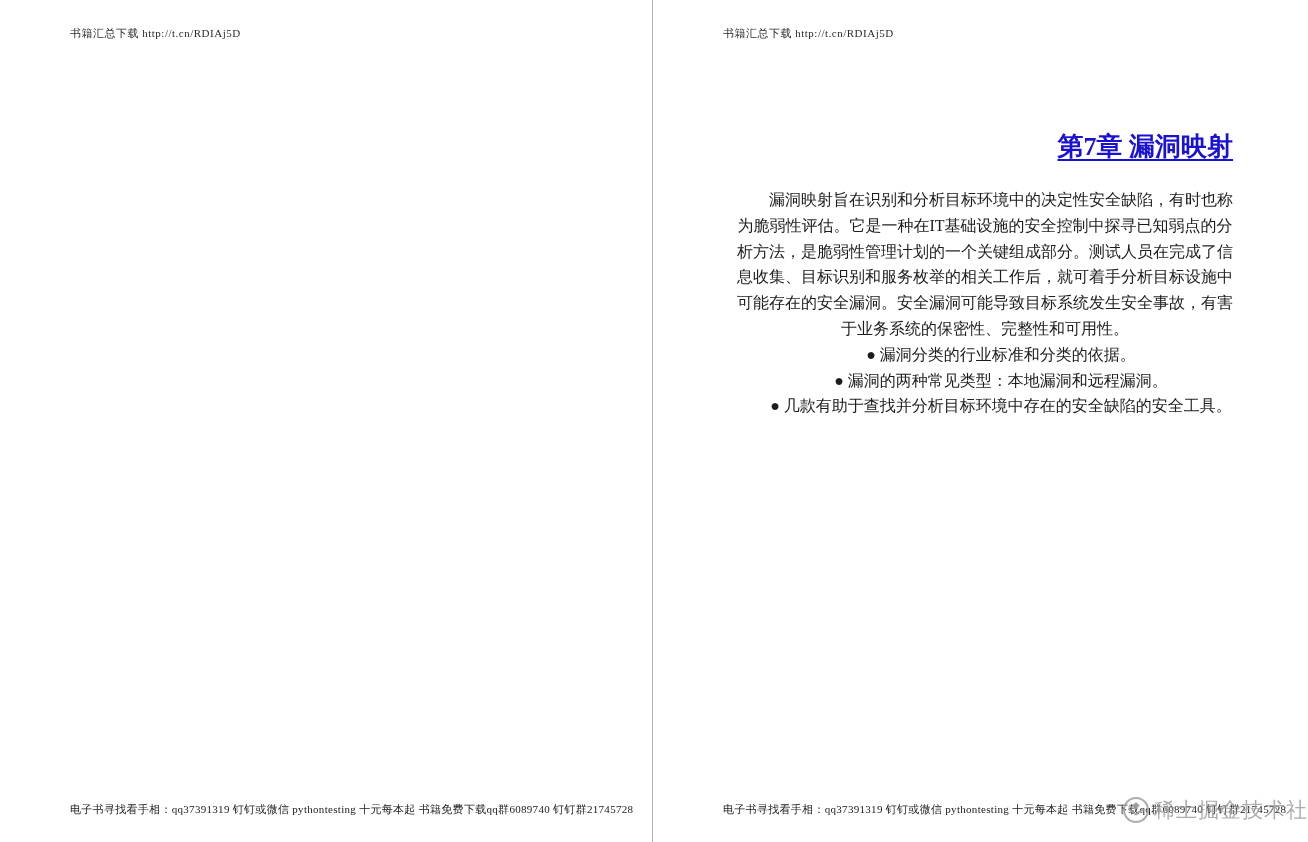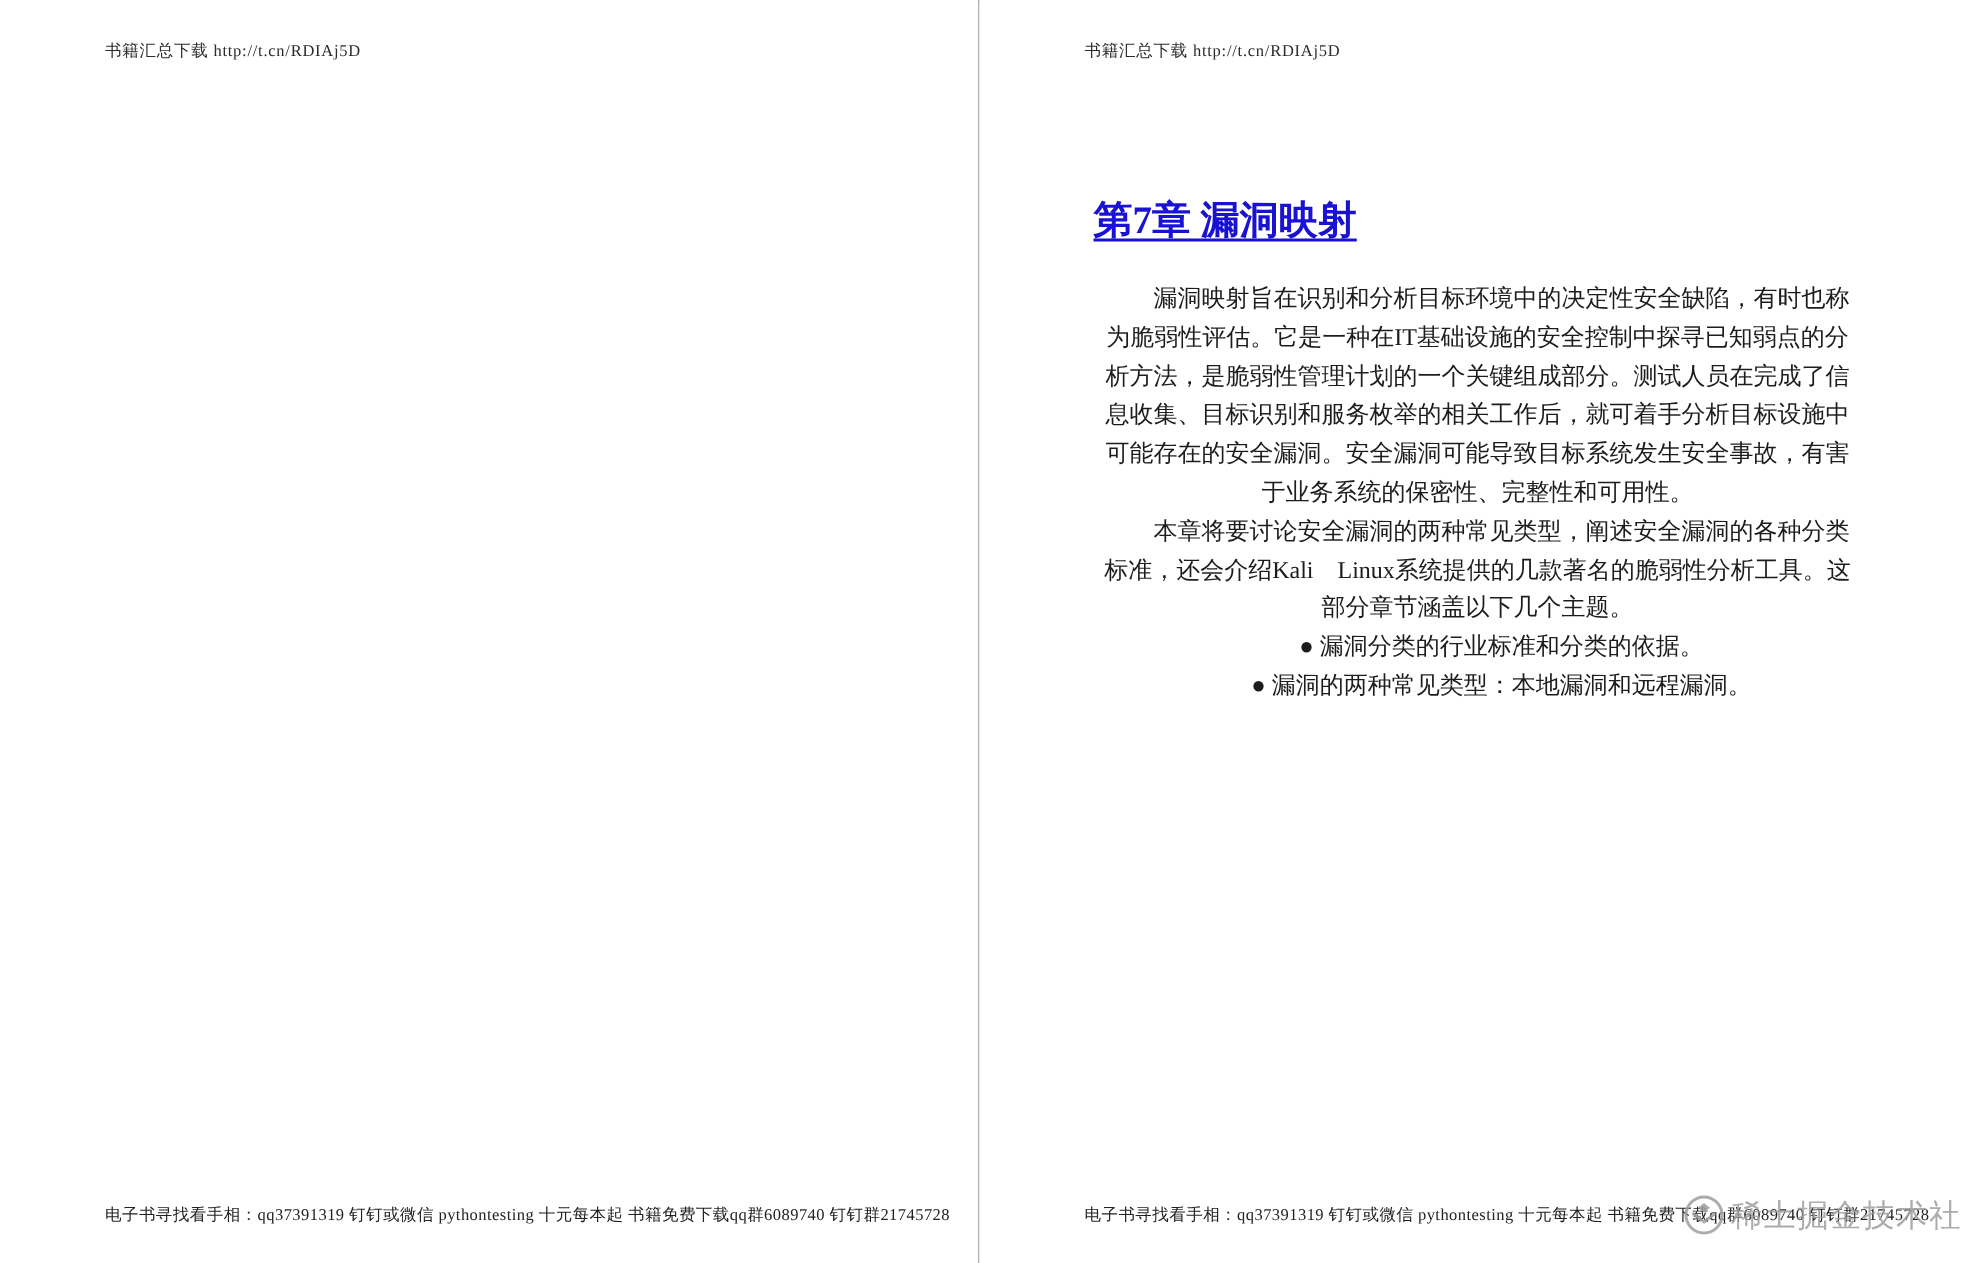--- a/index.html
+++ b/index.html
@@ -45,21 +45,21 @@
     font-size: 11px;
     letter-spacing: 0.3px;
     color: #222222;
     white-space: nowrap;
   }
   .chapter-title {
     position: absolute;
     top: 128px;
     left: 76px;
     width: 504px;
-    text-align: left;
+    text-align: right;
     font-size: 26px;
     font-weight: bold;
     color: #1a12d2;
     text-decoration: underline;
     text-underline-offset: 4px;
     text-decoration-thickness: 2px;
     white-space: nowrap;
   }
   .body-text {
     position: absolute;
@@ -114,25 +114,23 @@
 
     <div class="chapter-title">第7章 漏洞映射</div>
 
     <div class="body-text">
       <p class="para">　　漏洞映射旨在识别和分析目标环境中的决定性安全缺陷，有时也称
 为脆弱性评估。它是一种在IT基础设施的安全控制中探寻已知弱点的分
 析方法，是脆弱性管理计划的一个关键组成部分。测试人员在完成了信
 息收集、目标识别和服务枚举的相关工作后，就可着手分析目标设施中
 可能存在的安全漏洞。安全漏洞可能导致目标系统发生安全事故，有害
 于业务系统的保密性、完整性和可用性。</p>
-      <p class="para">　　本章将要讨论安全漏洞的两种常见类型，阐述安全漏洞的各种分类
-标准，还会介绍Kali　Linux系统提供的几款著名的脆弱性分析工具。这
-部分章节涵盖以下几个主题。</p>
       <p class="para">　　● 漏洞分类的行业标准和分类的依据。</p>
       <p class="para">　　● 漏洞的两种常见类型：本地漏洞和远程漏洞。</p>
+      <p class="para">　　● 几款有助于查找并分析目标环境中存在的安全缺陷的安全工具。</p>
     </div>
 
     <div class="page-footer">电子书寻找看手相：qq37391319 钉钉或微信 pythontesting 十元每本起 书籍免费下载qq群6089740 钉钉群21745728</div>
   </div>
 
   <div class="watermark">
     <svg class="wm-logo" viewBox="0 0 28 28" xmlns="http://www.w3.org/2000/svg">
       <circle cx="14" cy="14" r="12" fill="none" stroke="#9e9e9e" stroke-width="2"></circle>
       <path d="M14 6 L18 9.2 L14 12.4 L10 9.2 Z" fill="#9e9e9e"></path>
       <path d="M6.5 13 L14 18.6 L21.5 13" fill="none" stroke="#9e9e9e" stroke-width="2"></path>

